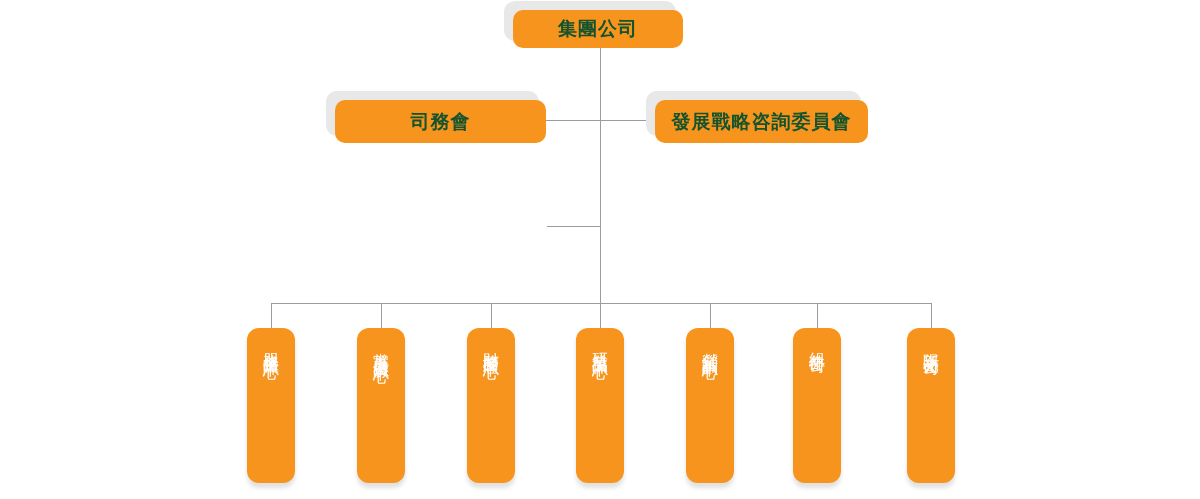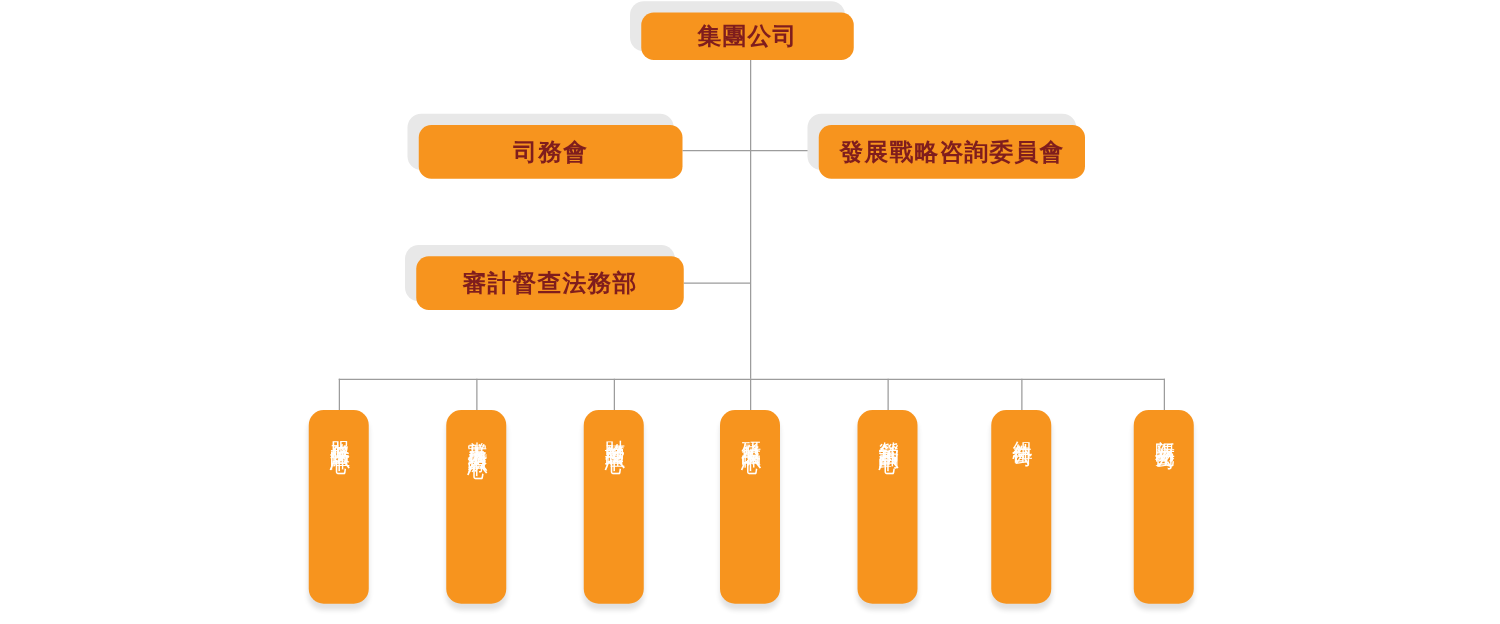--- a/index.html
+++ b/index.html
@@ -23,21 +23,21 @@
   }
   .vline { width: 1px; }
   .hline { height: 1px; }
 
   
   .hbox {
     position: absolute;
     background: #f7941e;
     border-radius: 10px;
     box-shadow: -8px -8px 0 1px #e8e8e8;
-    color: #7f1d1d;
+    color: #14532d;
     font-weight: bold;
     font-size: 19px;
     letter-spacing: 1px;
     display: flex;
     align-items: center;
     justify-content: center;
     z-index: 2;
     white-space: nowrap;
   }
 
@@ -115,23 +115,20 @@
     <span>集團公司</span>
   </div>
 
   <div class="hbox node-strategy">
     <span>發展戰略咨詢委員會</span>
   </div>
   <div class="hbox node-council">
     <span>司務會</span>
   </div>
 
-  <div class="hbox node-audit">
-    <span>審計督查法務部</span>
-  </div>
 
   <div class="vbox dept-1">
     <span class="vtext">服務保障中心</span>
   </div>
   <div class="vbox dept-2">
     <span class="vtext">黨群人力資源中心</span>
   </div>
   <div class="vbox dept-3">
     <span class="vtext">財務管理中心</span>
   </div>

